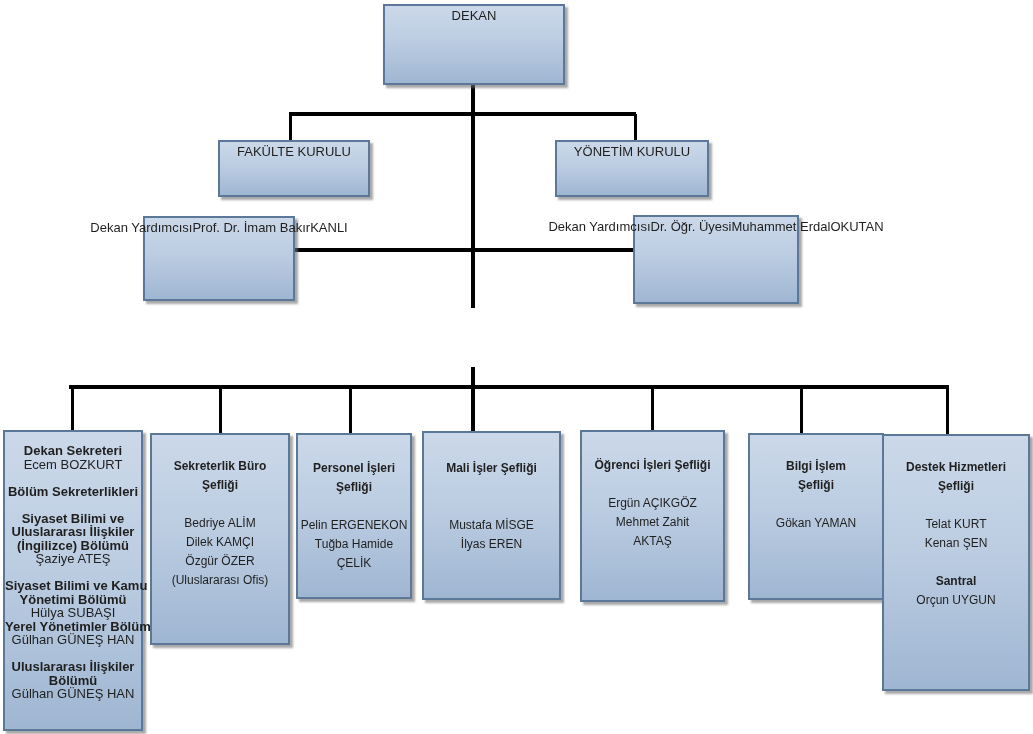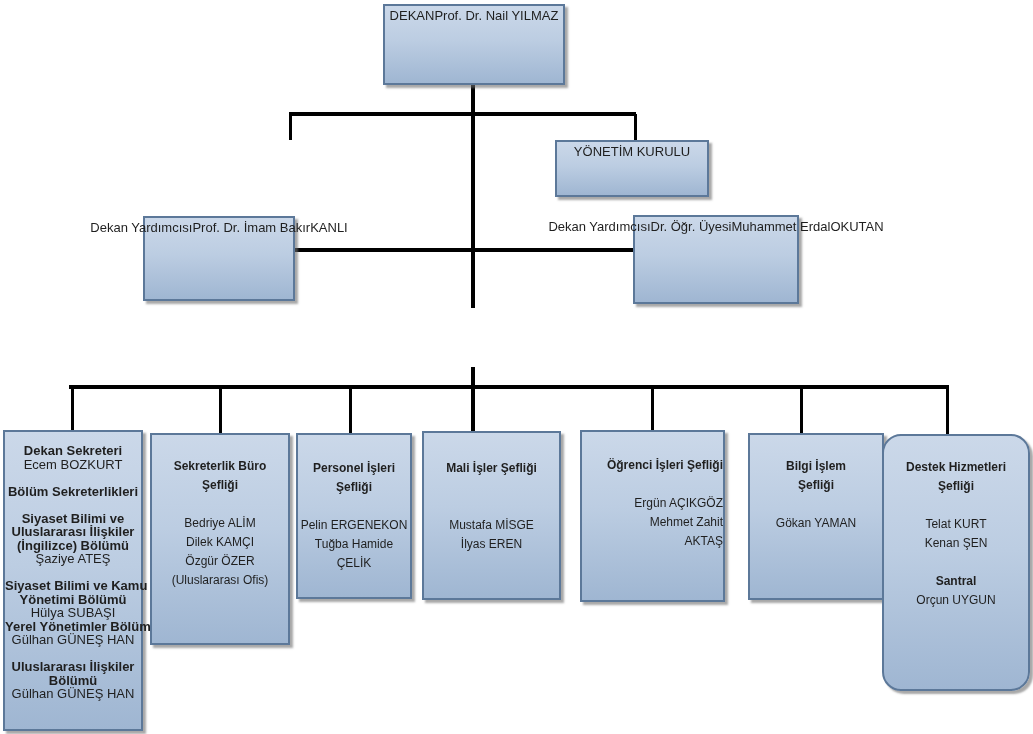--- a/index.html
+++ b/index.html
@@ -28,23 +28,23 @@
   #b-dekan{left:383px;top:4px;width:182px;height:81px;}
   #b-fkurulu{left:218px;top:140px;width:152px;height:57px;}
   #b-ykurulu{left:555px;top:140px;width:154px;height:57px;}
   #b-yrdsol{left:143px;top:216px;width:152px;height:85px;}
   #b-yrdsag{left:633px;top:215px;width:166px;height:89px;}
   #b-sekreter{left:401px;top:307px;width:148px;height:60px;}
   #b1{left:3px;top:430px;width:140px;height:301px;padding-top:12px;}
   #b2{left:150px;top:433px;width:140px;height:212px;padding-top:22px;}
   #b3{left:296px;top:433px;width:116px;height:166px;padding-top:24px;}
   #b4{left:422px;top:431px;width:139px;height:169px;padding-top:26px;}
-  #b5{left:580px;top:430px;width:145px;height:172px;padding-top:24px;text-align:right;}
+  #b5{left:580px;top:430px;width:145px;height:172px;padding-top:24px;}
   #b6{left:748px;top:433px;width:136px;height:167px;padding-top:22px;}
-  #b7{left:882px;top:434px;width:148px;height:257px;padding-top:22px;border-radius:19px;}
+  #b7{left:882px;top:434px;width:148px;height:257px;padding-top:22px;}
   
   #cv-a{left:471px;top:85px;width:4px;height:223px;}
   #hl-top{left:289px;top:112px;width:347px;height:4px;}
   #vd-fk{left:289px;top:114px;width:3px;height:26px;}
   #vd-yk{left:634px;top:114px;width:3px;height:26px;}
   #hl-yrd{left:295px;top:248px;width:338px;height:4px;}
   #cv-b{left:471px;top:367px;width:4px;height:64px;}
   #hl-bottom{left:69px;top:385px;width:880px;height:4px;}
   #vd1{left:71px;top:387px;width:3px;height:43px;}
   #vd2{left:219px;top:387px;width:3px;height:46px;}
@@ -67,21 +67,23 @@
   <div class="line" id="hl-bottom"></div>
   <div class="line" id="vd1"></div>
   <div class="line" id="vd2"></div>
   <div class="line" id="vd3"></div>
   <div class="line" id="vd5"></div>
   <div class="line" id="vd6"></div>
   <div class="line" id="vd7"></div>
 
   <div class="org-box top-box center-v" id="b-dekan">
       <div class="ln">DEKAN</div>
-      <div class="ln">Prof. Dr. Nail YILMAZ</div>
+    </div>
+  <div class="org-box top-box center-v" id="b-fkurulu">
+      <div class="ln">FAKÜLTE KURULU</div>
     </div>
   <div class="org-box top-box center-v" id="b-ykurulu">
       <div class="ln">YÖNETİM KURULU</div>
     </div>
   <div class="org-box top-box center-v" id="b-yrdsol">
       <div class="ln">Dekan Yardımcısı</div>
       <div class="ln">Prof. Dr. İmam Bakır</div>
       <div class="ln">KANLI</div>
     </div>
   <div class="org-box top-box center-v" id="b-yrdsag">

